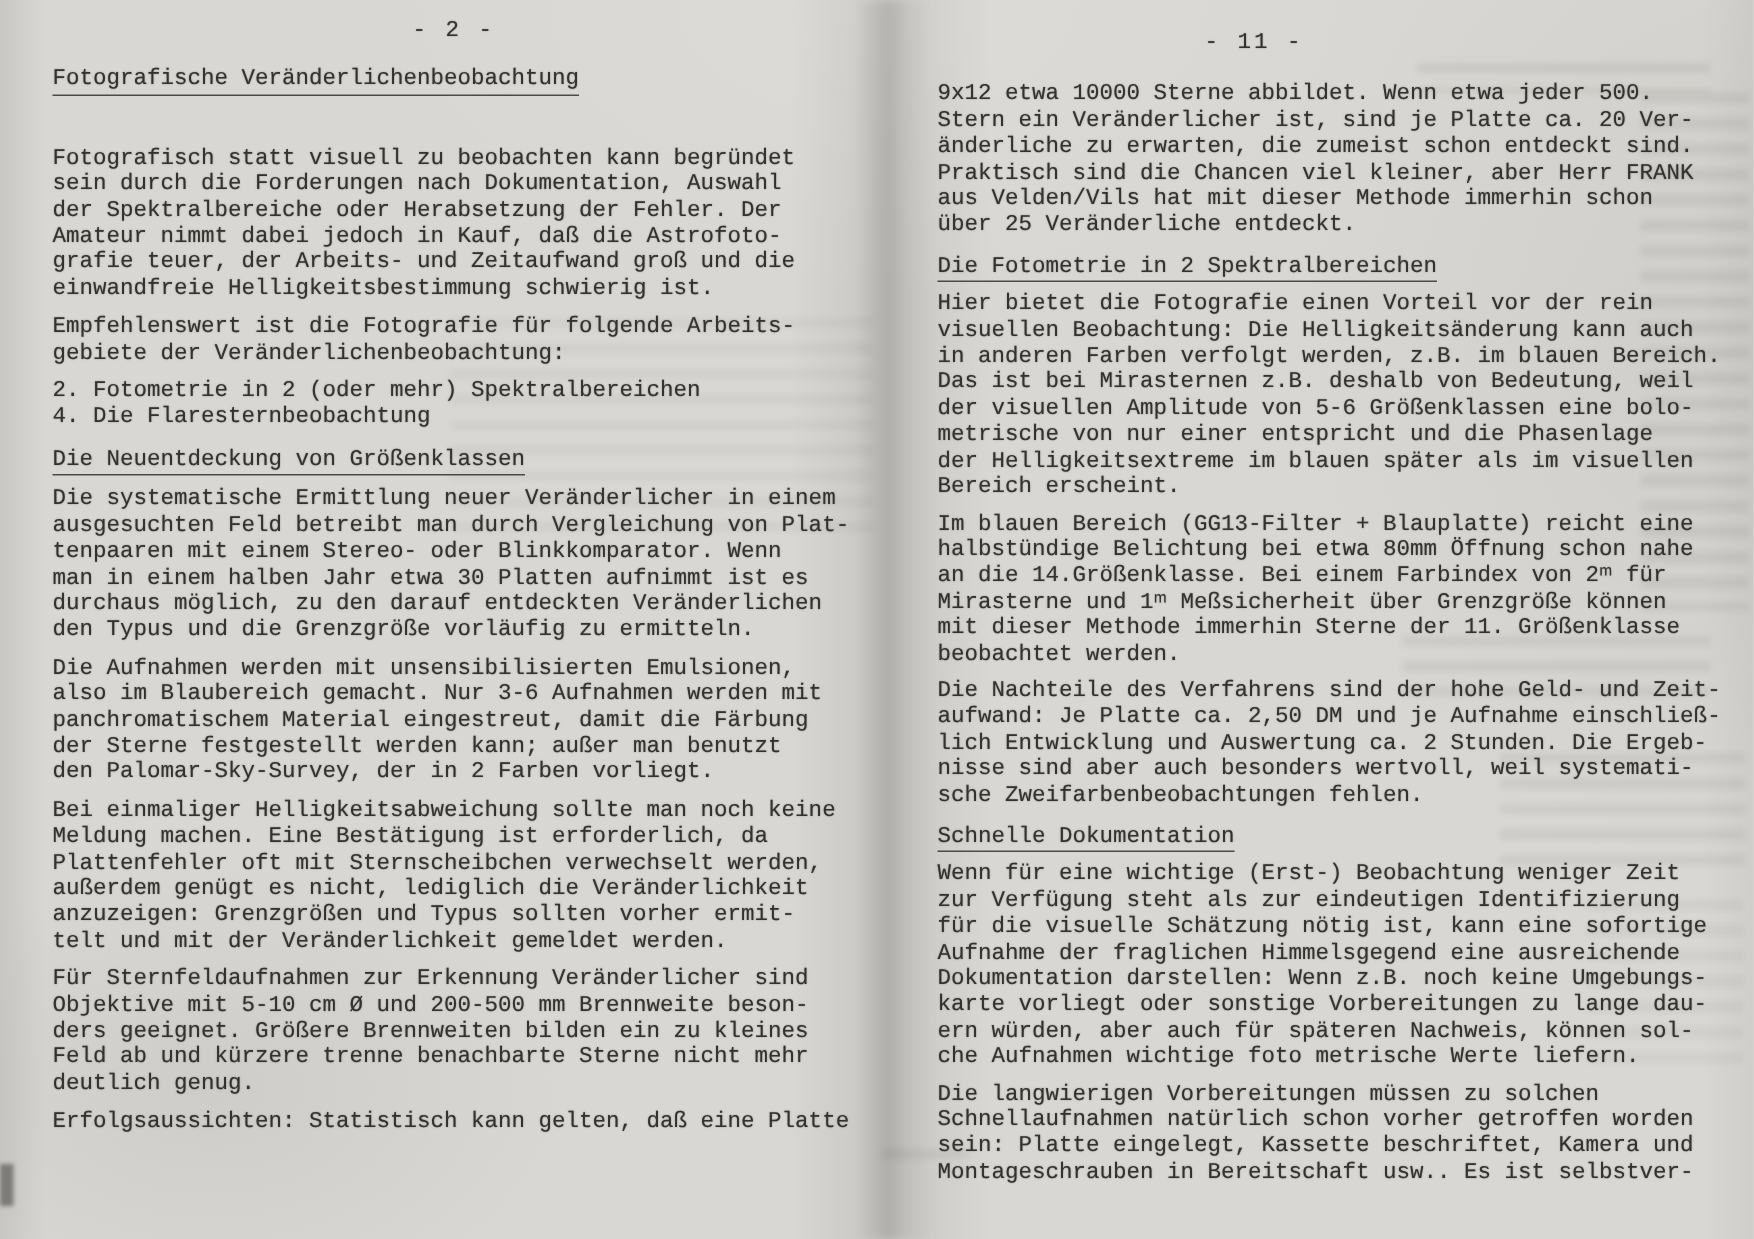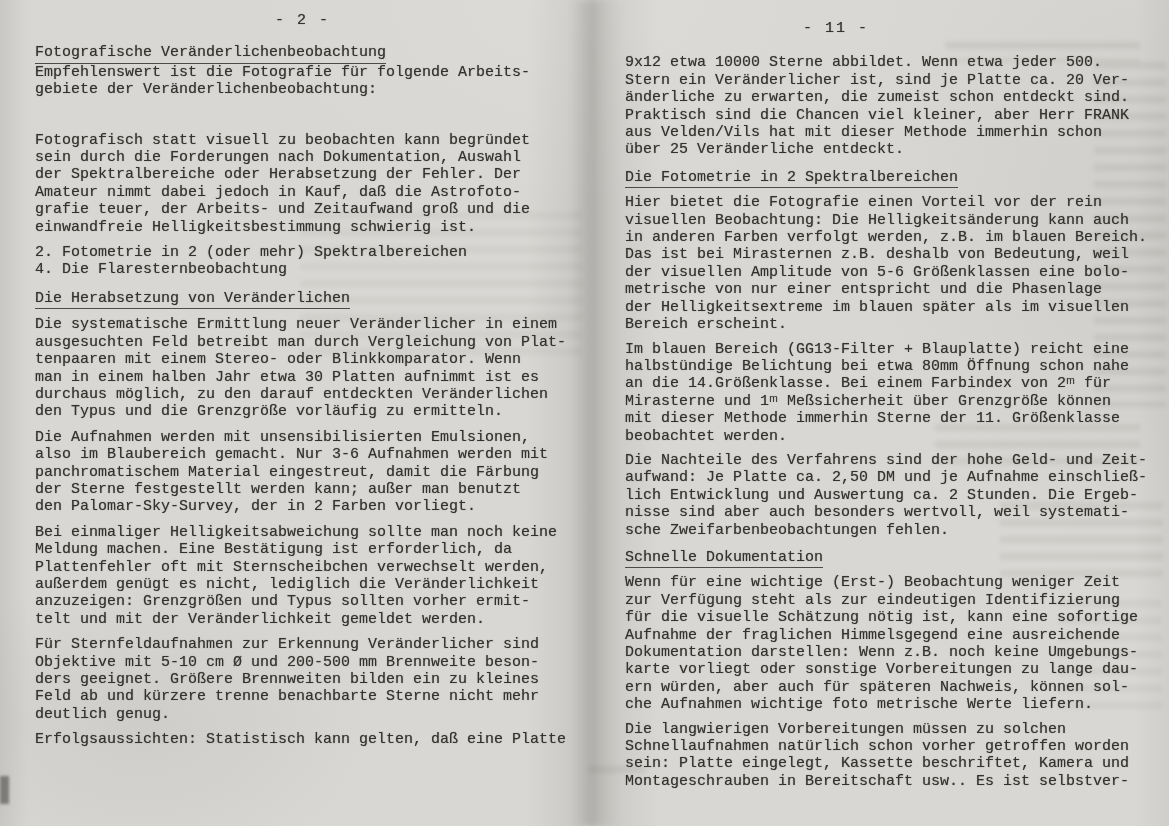--- a/index.html
+++ b/index.html
@@ -71,37 +71,37 @@
 
 <div class="scan">
 
   <div class="page page-left">
     <div class="pagenum">- 2 -</div>
 
     <div class="title-row">
       <span class="underlined">Fotografische Veränderlichenbeobachtung</span>
     </div>
 
-    <p class="para">Empfehlenswert ist die Fotografie für folgende Arbeits-
-gebiete der Veränderlichenbeobachtung:</p>
-
     <p class="para intro">Fotografisch statt visuell zu beobachten kann begründet
 sein durch die Forderungen nach Dokumentation, Auswahl
 der Spektralbereiche oder Herabsetzung der Fehler. Der
 Amateur nimmt dabei jedoch in Kauf, daß die Astrofoto-
 grafie teuer, der Arbeits- und Zeitaufwand groß und die
 einwandfreie Helligkeitsbestimmung schwierig ist.</p>
 
+    <p class="para">Empfehlenswert ist die Fotografie für folgende Arbeits-
+gebiete der Veränderlichenbeobachtung:</p>
+
     <div class="worklist">
       <div class="worklist-item">2. Fotometrie in 2 (oder mehr) Spektralbereichen</div>
       <div class="worklist-item">4. Die Flaresternbeobachtung</div>
     </div>
 
     <div class="heading-row">
-      <span class="underlined">Die Herabsetzung von Veränderlichen</span>
+      <span class="underlined">Die Neuentdeckung von Größenklassen</span>
     </div>
 
     <p class="para">Die systematische Ermittlung neuer Veränderlicher in einem
 ausgesuchten Feld betreibt man durch Vergleichung von Plat-
 tenpaaren mit einem Stereo- oder Blinkkomparator. Wenn
 man in einem halben Jahr etwa 30 Platten aufnimmt ist es
 durchaus möglich, zu den darauf entdeckten Veränderlichen
 den Typus und die Grenzgröße vorläufig zu ermitteln.</p>
     <p class="para">Die Aufnahmen werden mit unsensibilisierten Emulsionen,
 also im Blaubereich gemacht. Nur 3-6 Aufnahmen werden mit

